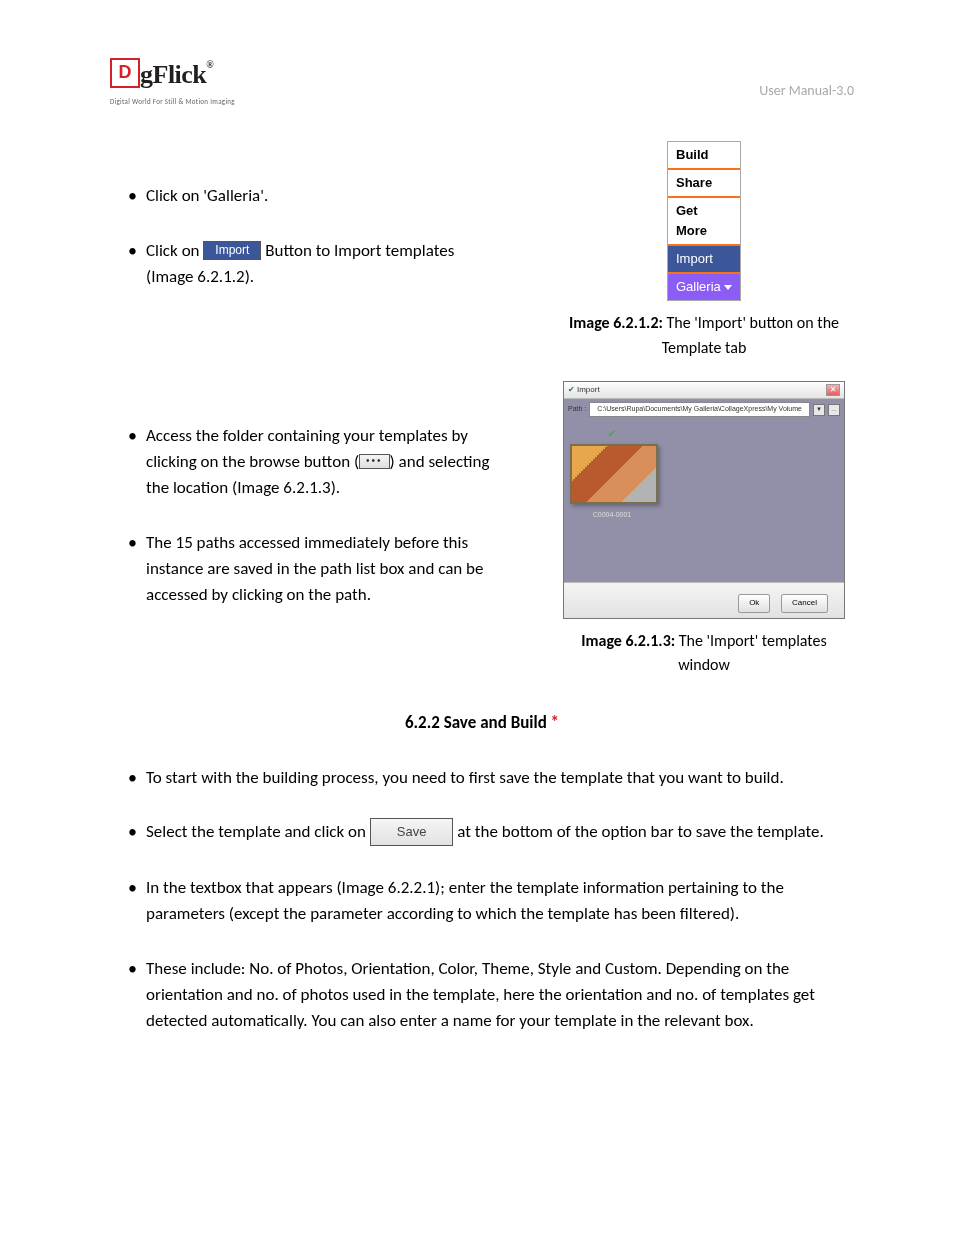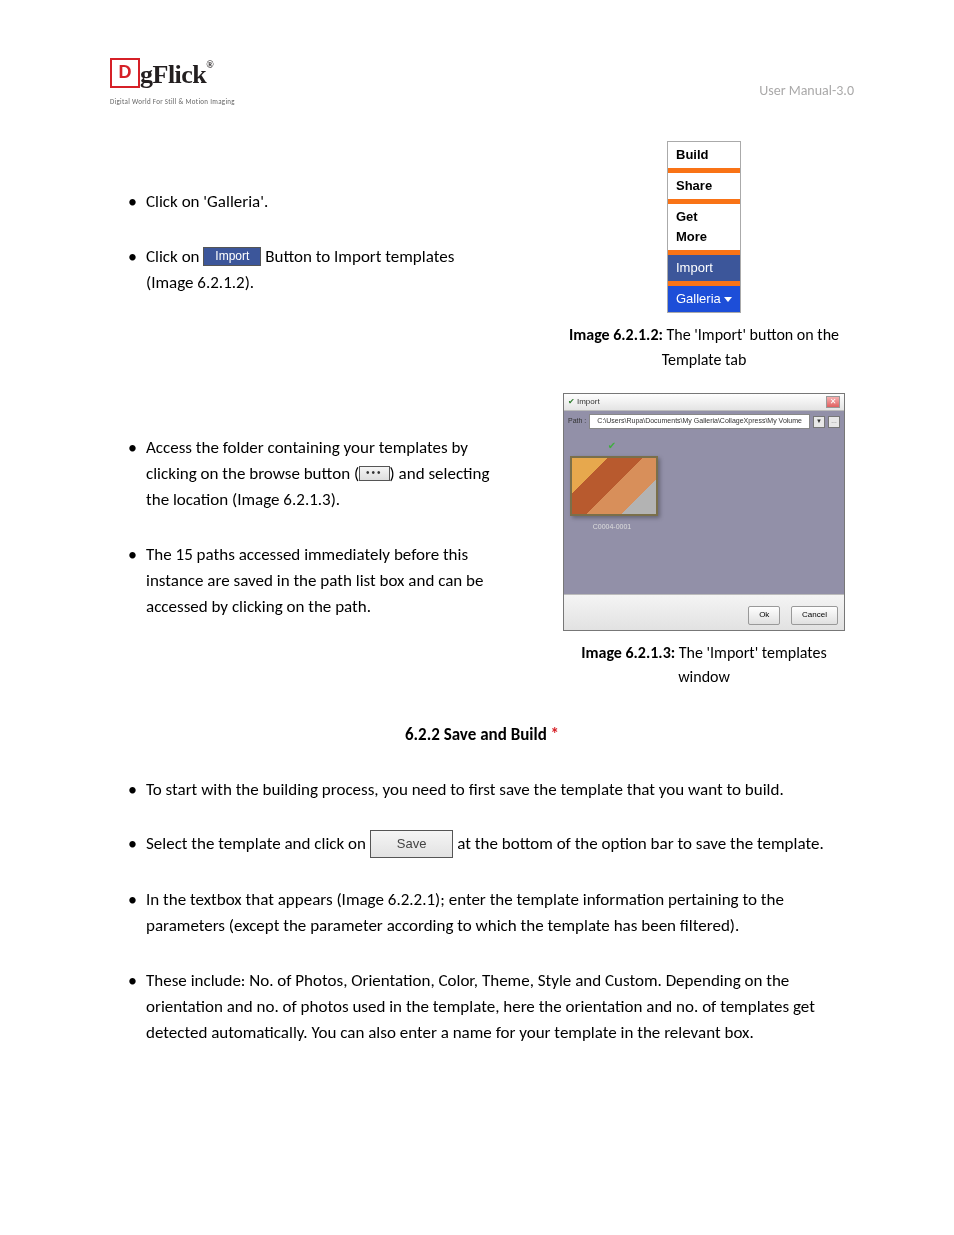--- a/index.html
+++ b/index.html
@@ -123,31 +123,31 @@
     display: inline-block;
     border: 1px solid #aaa;
     font-family: Tahoma, Arial, sans-serif;
     font-size: 13px;
     background: #fff;
     text-align: left;
     width: 72px;
   }
   .fig-menu .item {
     padding: 3px 8px;
-    border-bottom: 5px solid #f97316;
+    border-bottom: 2px solid #f97316;
     color: #000;
     font-weight: 600;
   }
   .fig-menu .item.sel-import {
     background: #3c569a;
     color: #fff;
     font-weight: 400;
   }
   .fig-menu .item.sel-galleria {
-    background: #1d4ed8;
+    background: #8b5cf6;
     color: #fff;
     font-weight: 400;
     display: flex;
     justify-content: space-between;
     align-items: center;
   }
   .fig-menu .item:last-child { border-bottom: none; }
   .tri {
     width: 0; height: 0;
     border-left: 4px solid transparent;
@@ -209,21 +209,21 @@
     width: 84px; height: 56px;
     background:
       linear-gradient(135deg,#e7a84d 0 25%,#b85a2e 25% 50%,#d88f5a 50% 75%,#b3b3b3 75% 100%);
     border:2px solid #7a6f4a;
     box-shadow: 2px 2px 4px rgba(0,0,0,0.3);
   }
   .thumb-label { font-size:7px; color:#ddd; text-align:center; margin-top:6px;}
   .fig-footer {
     background:linear-gradient(#f4f4f4,#e2e2e2);
     text-align:right;
-    padding:4px 6px;
+    padding:4px 16px;
     border-top:1px solid #bbb;
   }
   .fig-footer .fbtn {
     display:inline-block;
     font-size:8px;
     padding:2px 10px;
     background:linear-gradient(#fefefe,#e0e0e0);
     border:1px solid #999;
     border-radius:2px;
     margin-left:6px;

